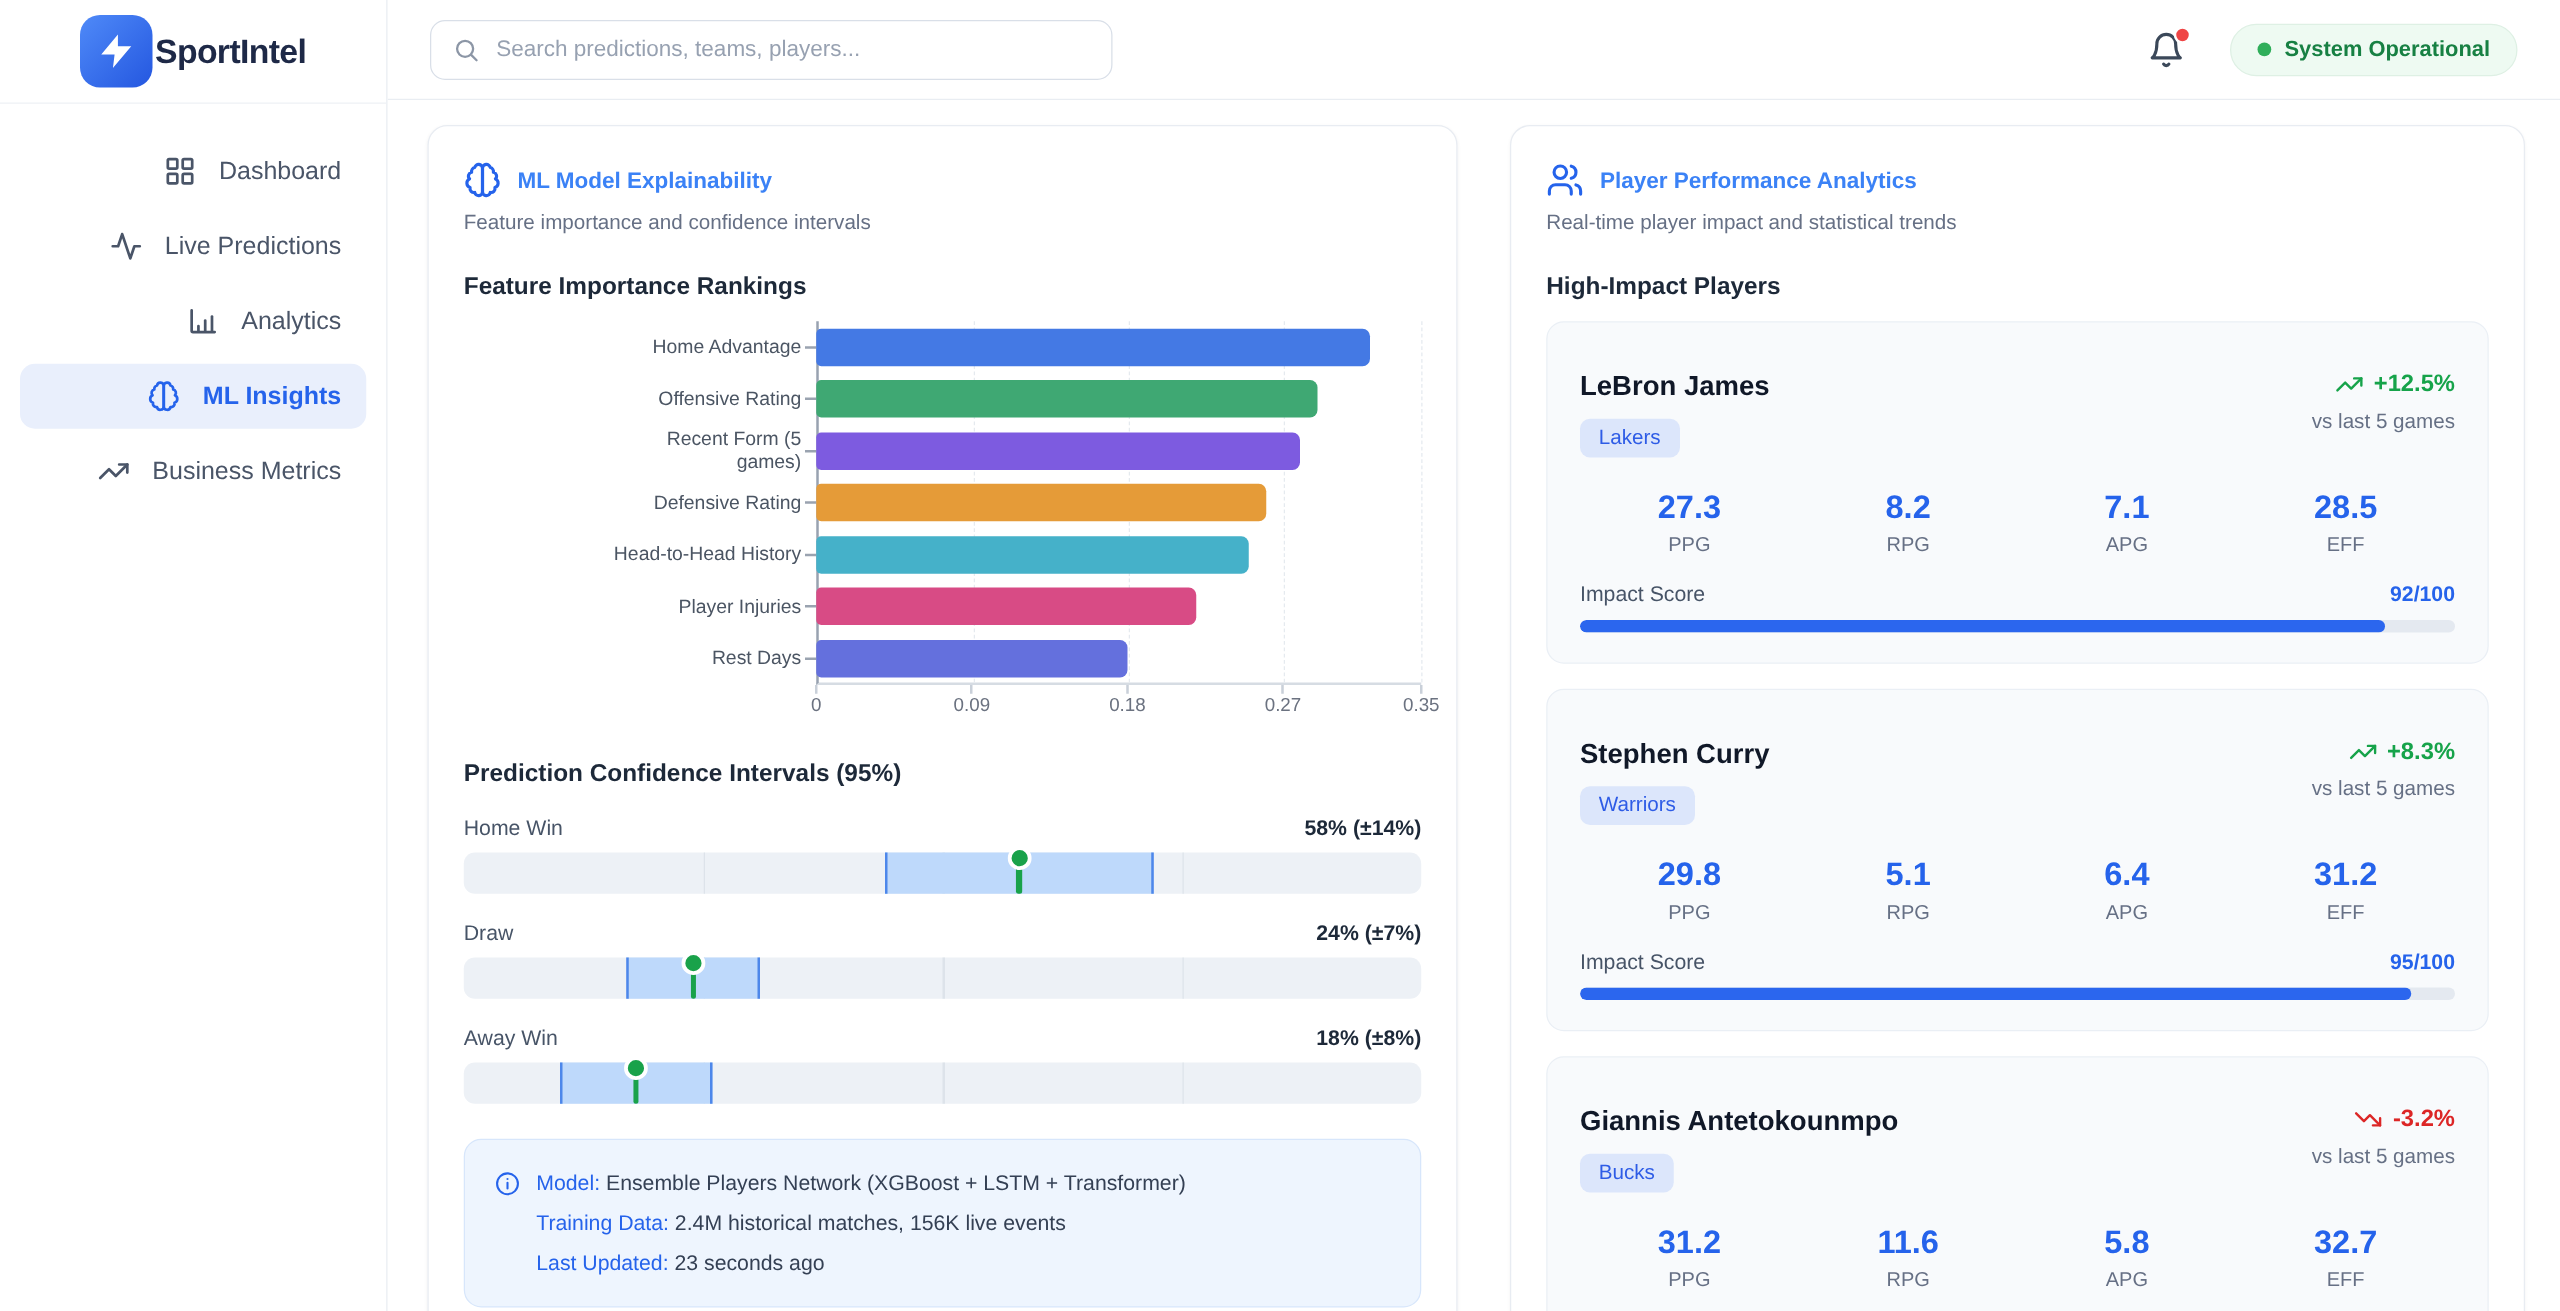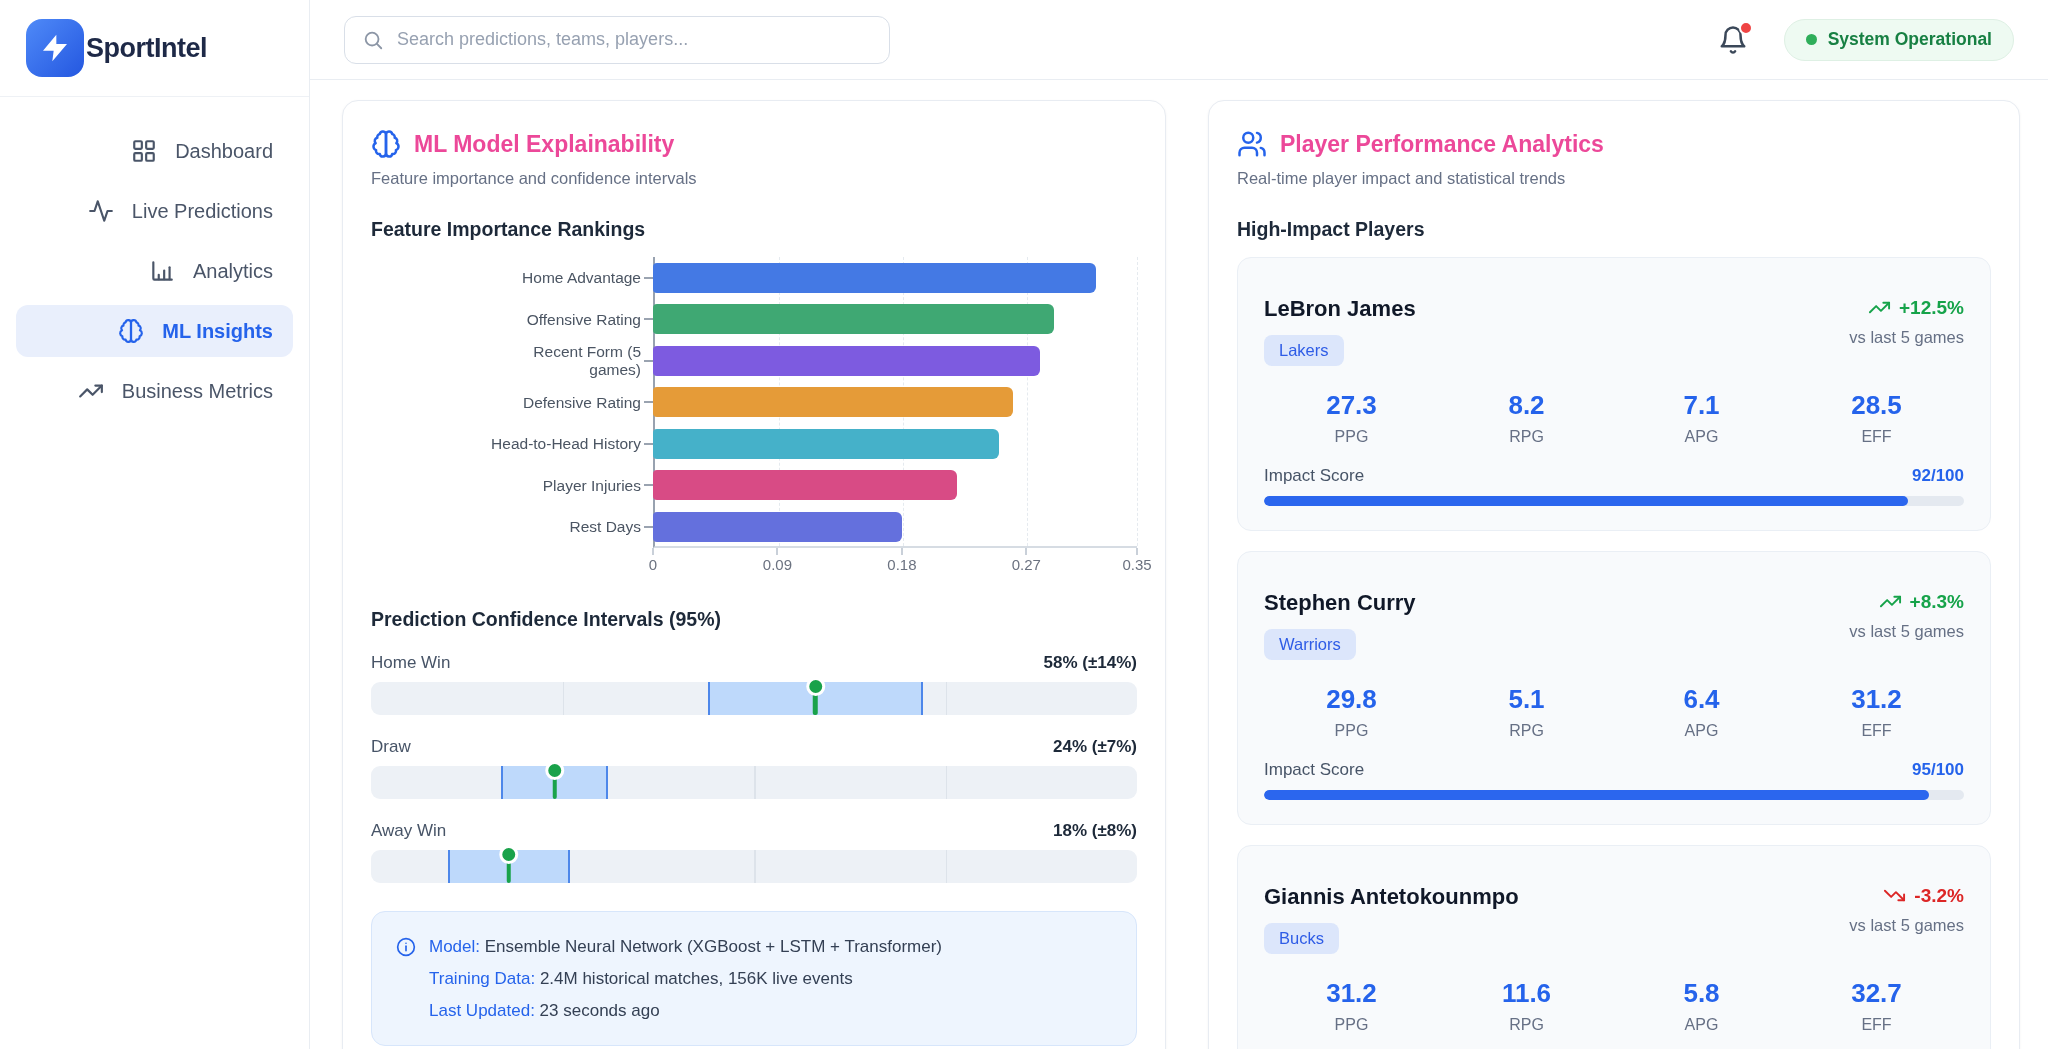--- a/index.html
+++ b/index.html
@@ -2,22 +2,22 @@
 <html><head>
 <meta charset="utf-8">
 <style>
   * { margin:0; padding:0; box-sizing:border-box; }
   html,body { width:2048px; height:1049px; overflow:hidden; background:#fff;
     font-family:"Liberation Sans", sans-serif; color:#1d2939; -webkit-font-smoothing:antialiased; }
 
   
   .sidebar { position:absolute; left:0; top:0; width:310px; height:100%;
     background:#fff; border-right:1px solid #e9edf2; z-index:5; }
-  .logo-row { height:97px; display:flex; align-items:center; gap:2px; padding:0 26px;
-    border-bottom:1px solid #eef1f5; }
+  .logo-row { height:83px; display:flex; align-items:center; gap:2px; padding:0 26px;
+    border-bottom:1px solid #eef1f5;justify-content:center; }
   .logo-badge { width:58px; height:58px; border-radius:16px; flex:none;
     background:linear-gradient(135deg,#4f8af8,#2457e0); display:flex; align-items:center; justify-content:center; }
   .logo-badge svg { width:32px; height:32px; }
   .logo-text { font-size:27px; font-weight:700; color:#1e2947; letter-spacing:-0.5px; }
   .nav { padding:28px 16px; }
   .nav-item { display:flex; align-items:center; gap:18px; height:52px; padding:0 20px;
     border-radius:12px; color:#4a5568; font-size:20px; margin-bottom:8px; cursor:pointer;justify-content:flex-end; }
   .nav-item svg { width:26px; height:26px; flex:none; }
   .nav-item.active { background:#e9effc; color:#2563eb; font-weight:700; }
 
@@ -43,21 +43,21 @@
 
   
   .content { position:absolute; left:310px; top:80px; right:0; bottom:0; overflow:hidden;
     padding:20px 28px 0 32px; display:flex; gap:42px; align-items:flex-start; background:#fff; }
   .card { flex:none; background:#fff; border:1px solid #e8ecf2; border-radius:16px; padding:28px;
     box-shadow:0 1px 3px rgba(16,24,40,.05); }
   .card-ml { width:824px; }
   .card-players { width:812px; }
   .card-head { display:flex; align-items:center; gap:13px; }
   .card-head svg { width:30px; height:30px; color:#2563eb; flex:none; }
-  .card-head h2 { font-size:23px; font-weight:700; color:#ec4899; }
+  .card-head h2 { font-size:18px; font-weight:700; color:#3b82f6; }
   .card-sub { margin-top:10px; font-size:16.5px; color:#667085; }
   .section-title { margin-top:30px; font-size:19.5px; font-weight:700; color:#1d2939; }
 
   
   .chart { margin-top:16px; }
   .chart-body { position:relative; }
   .plot-overlay { position:absolute; top:0; bottom:0; left:282px; right:0;
     border-left:2px solid #98a2b0; border-bottom:2px solid #d6dce3; }
   .gridline { position:absolute; top:0; bottom:0; border-left:1.5px dashed #e5eaef; }
   .chart-row { display:flex; align-items:center; height:41.5px; position:relative;justify-content:space-between; }
@@ -347,21 +347,21 @@
 
     <div class="model-box">
       <span class="info-wrap">
         <svg viewBox="0 0 24 24" fill="none" stroke="currentColor" stroke-width="2" stroke-linecap="round" stroke-linejoin="round">
             <circle cx="12" cy="12" r="10"></circle>
             <line x1="12" y1="11" x2="12" y2="16.5"></line>
             <line x1="12" y1="7.5" x2="12.01" y2="7.5"></line>
           </svg>
       </span>
       <div id="model-lines">
-  <div class="model-line"><span class="lbl">Model:</span> <span class="val">Ensemble Neural Network (XGBoost + LSTM + Transformer)</span></div>
+  <div class="model-line"><span class="lbl">Model:</span> <span class="val">Ensemble Players Network (XGBoost + LSTM + Transformer)</span></div>
 
   <div class="model-line"><span class="lbl">Training Data:</span> <span class="val">2.4M historical matches, 156K live events</span></div>
 
   <div class="model-line"><span class="lbl">Last Updated:</span> <span class="val">23 seconds ago</span></div>
 </div>
     </div>
   </section>
 
   <section class="card card-players">
     <div class="card-head">

